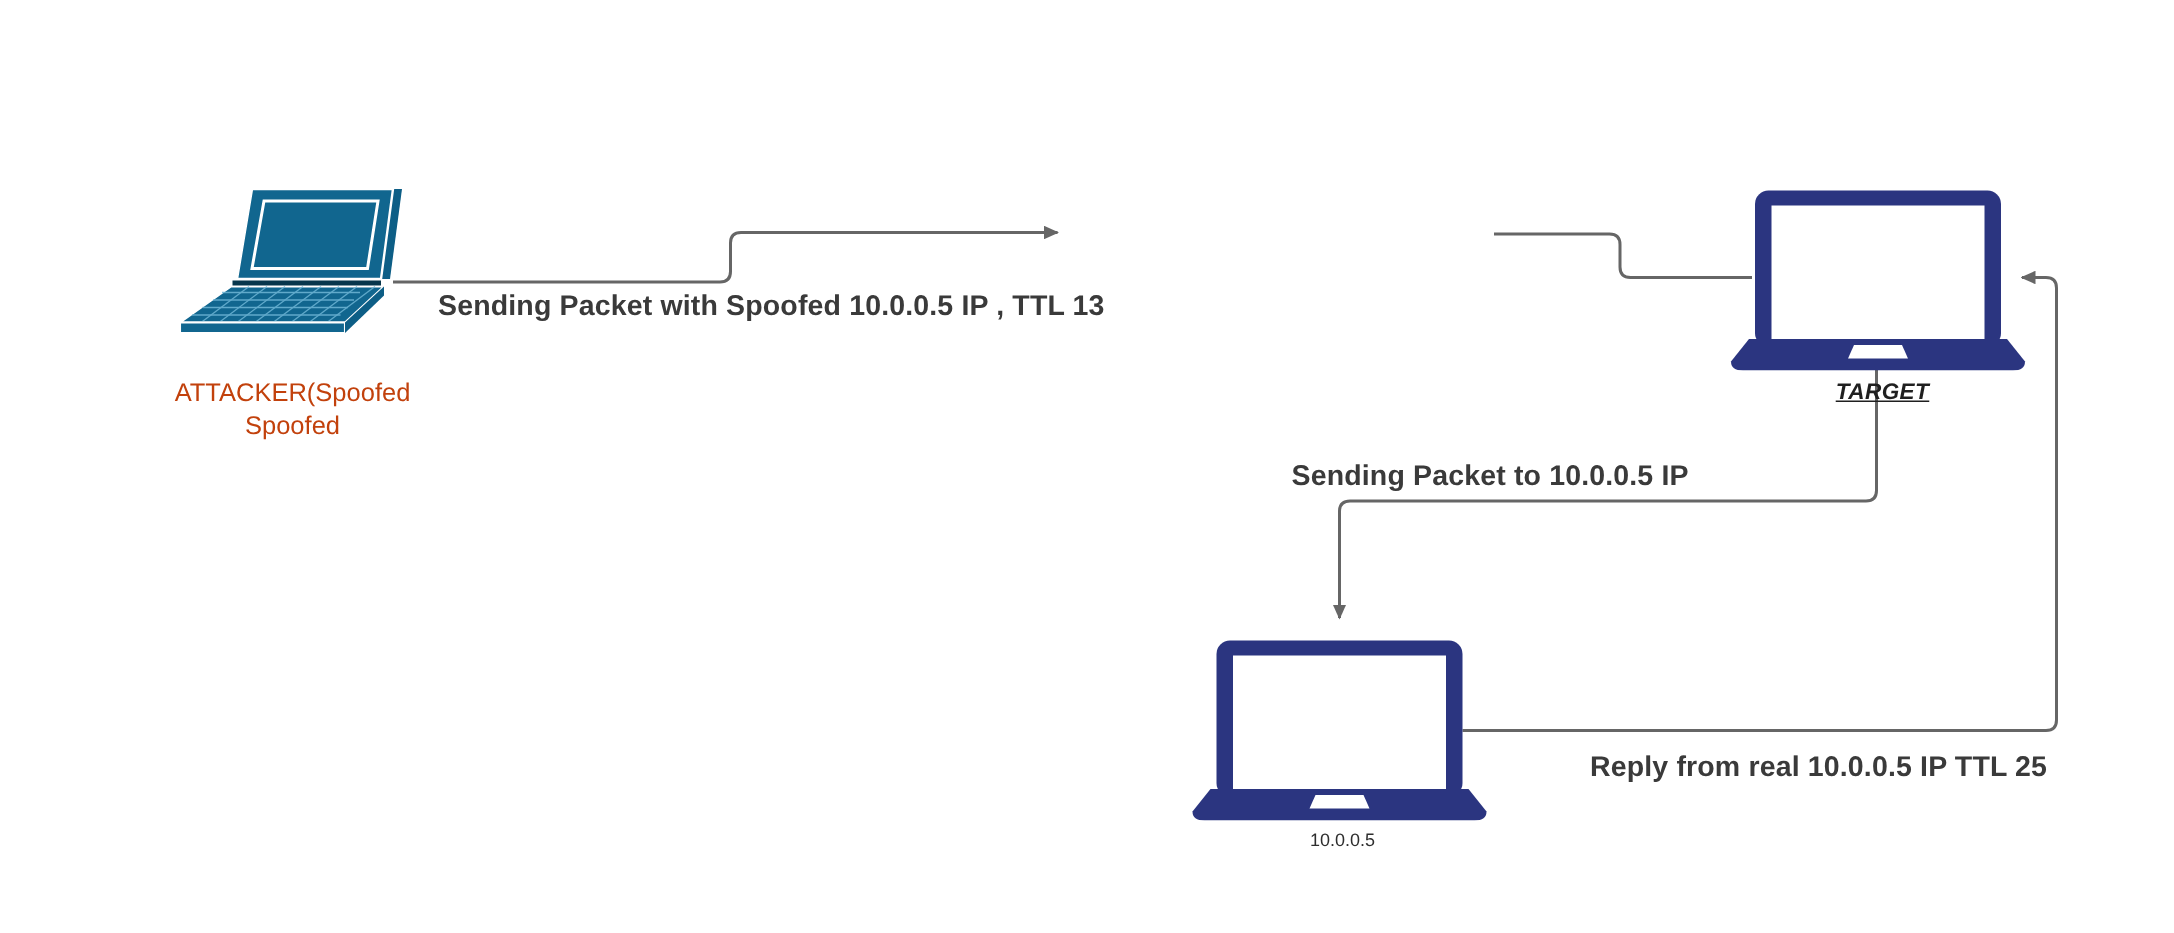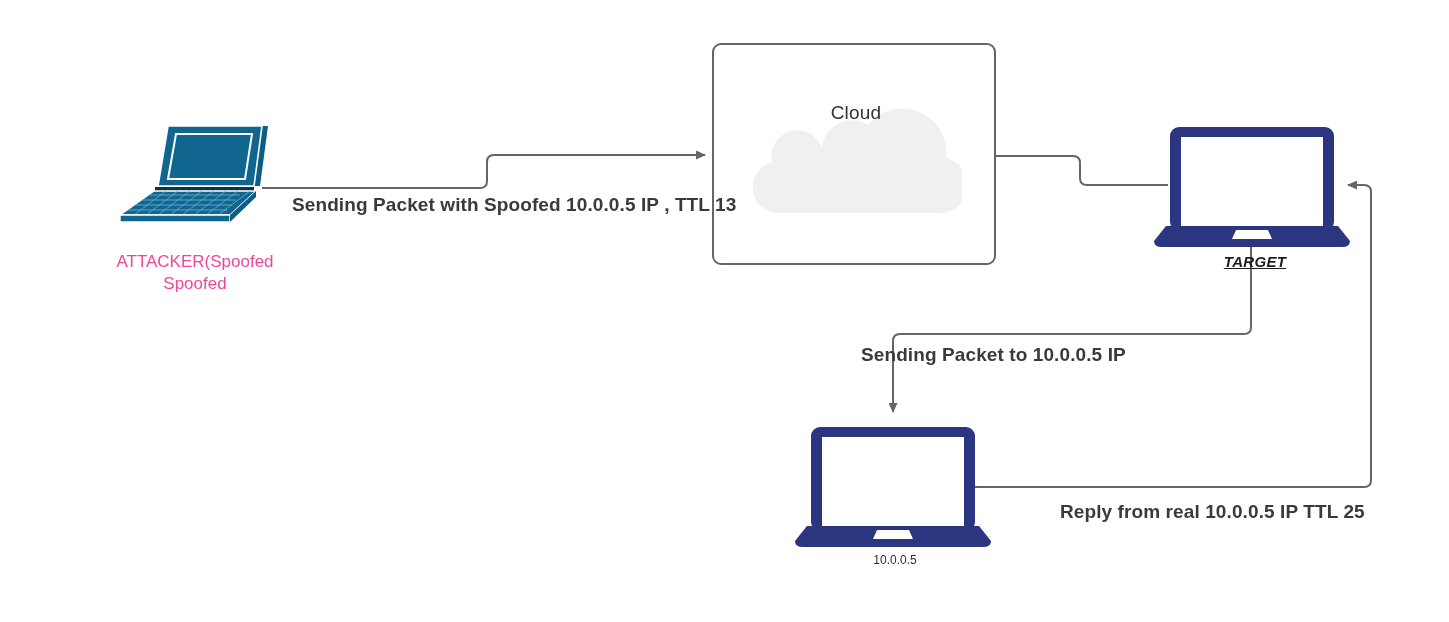--- a/index.html
+++ b/index.html
@@ -77,21 +77,21 @@
   }
 
   
   .lbl {
     position: absolute;
     color: #333333;
     white-space: nowrap;
   }
   .lbl-plain {
     font-size: 17px;
-    color: #ec4899;
+    color: #c2410c;
     line-height: 22px;
   }
   .lbl-bold {
     font-size: 19px;
     font-weight: bold;
     color: #3a3a3a;
     letter-spacing: 0.1px;
   }
   .lbl-bold-italic {
     font-size: 15px;
@@ -126,21 +126,21 @@
     width: 250px;
     text-align: center;
     font-size: 12px;
     color: #2e2e2e;
   }
 
   .edge-label {
     position: absolute;
   }
   #edge-label-spoof { left: 292px; top: 194px; }
-  #edge-label-tovictim { left: 861px; top: 344px; }
+  #edge-label-tovictim { left: 861px; top: 307px; }
   #edge-label-reply { left: 1060px; top: 477px; margin-top: 24px; }
 </style>
 </head>
 <body>
 
 <div id="canvas">
 
   <svg id="wires" viewBox="0 0 1449 622" width="1449" height="622" xmlns="http://www.w3.org/2000/svg">
     <defs>
       <marker id="arrow-r" markerWidth="10" markerHeight="9" refX="9" refY="4.5" orient="auto" markerUnits="userSpaceOnUse">
@@ -195,33 +195,20 @@
 
       <polygon points="122,92 148,68 148,74 122,99" fill="#0d5e86"></polygon>
     </svg>
 
     <div class="attacker-caption lbl lbl-plain">
       <div>ATTACKER(Spoofed</div>
       <div>Spoofed</div>
     </div>
   </div>
 
-  <div class="cloud-box">
-    <svg class="cloud-shape" viewBox="0 0 212 120" xmlns="http://www.w3.org/2000/svg">
-      <path fill="#f0f0f0" d="M72,48
-               A30,30 0 0,1 118,25
-               A44,44 0 0,1 196,58
-               A28,28 0 0,1 186,113
-               L26,113
-               A26,26 0 0,1 22,62
-               A26,26 0 0,1 72,48
-               Z"></path>
-    </svg>
-    <div class="cloud-label">Cloud</div>
-  </div>
 
   <div class="node">
     <svg class="flat-laptop" style="left:1152px; top:125px; width:200px; height:122px;" viewBox="0 0 200 122" xmlns="http://www.w3.org/2000/svg">
 
       <rect x="18" y="2" width="164" height="104" rx="9" ry="9" fill="#2b3580"></rect>
 
       <rect x="29" y="12" width="142" height="92" fill="#ffffff"></rect>
 
       <path fill="#2b3580" d="M14,101 L186,101 L198,116 Q198,122 190,122 L10,122 Q2,122 2,116 Z"></path>
 

